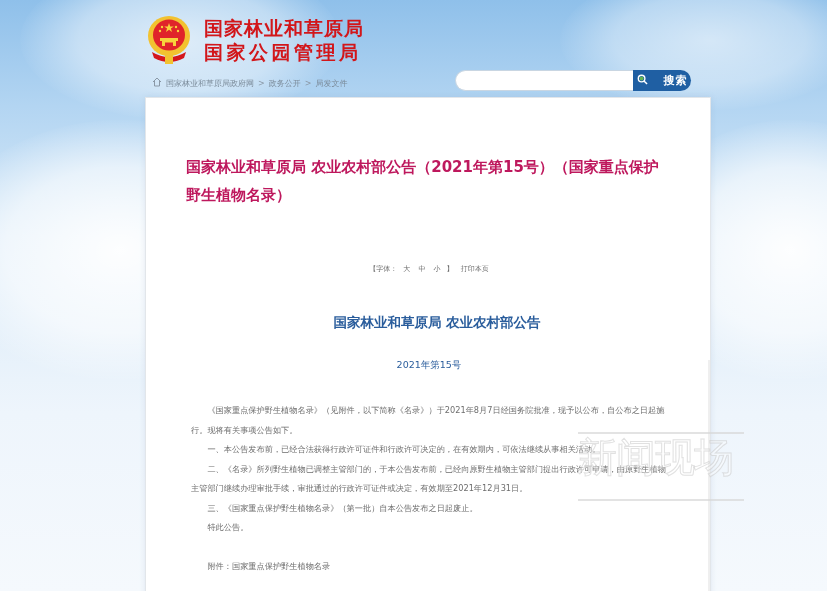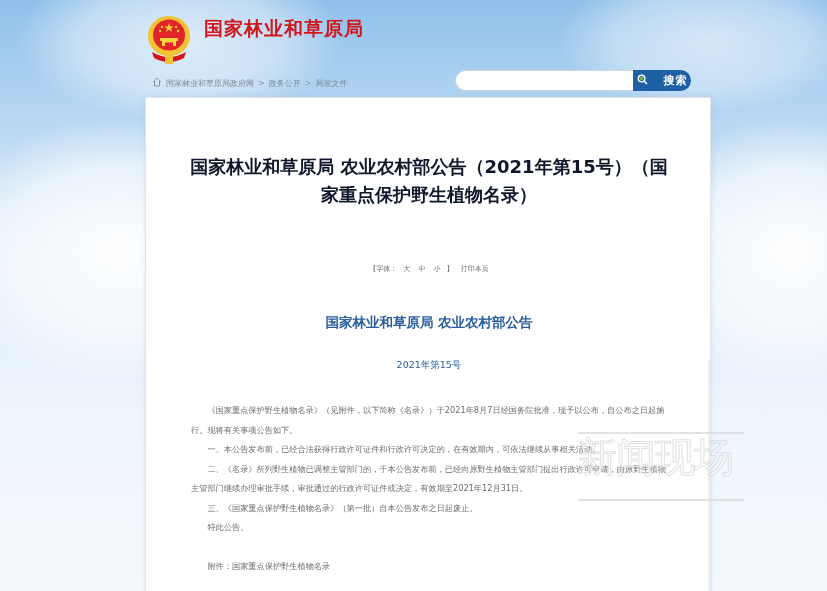--- a/index.html
+++ b/index.html
@@ -45,36 +45,36 @@
       font-size: 11px; font-weight: bold; cursor: pointer; letter-spacing: 1px;
     }
     .search-btn svg { width: 11px; height: 11px; }
     
     .panel {
       position: absolute; left: 145px; top: 97px; width: 566px; height: 500px;
       background: #fff; border: 1px solid #e2e6ea;
       box-shadow: 0 0 6px rgba(120,150,180,0.18);
     }
     .article-title {
-      position: absolute; left: 0; top: 55px; width: 566px; text-align: center;
-      color: #0f172a; font-size: 18px; line-height: 28px; padding: 0 40px;
+      position: absolute; left: 0; top: 55px; width: 566px; text-align: left;
+      color: #be185d; font-size: 15px; line-height: 28px; padding: 0 40px;
     }
     .meta {
       position: absolute; left: 0; top: 145px; width: 566px; text-align: center;
       font-size: 7px; color: #6a6a6a; white-space: nowrap;
     }
     .meta span { margin: 0 6px; }
     .meta2 {
       position: absolute; left: 0; top: 166px; width: 566px; text-align: center;
       font-size: 7px; color: #6a6a6a; white-space: nowrap;
     }
     .meta2 span { margin: 0 3px; }
     .meta2 .fs { cursor: pointer; }
     .sub-title {
-      position: absolute; left: 0; top: 216px; width: 566px; text-align: center;
+      position: absolute; left: 8px; top: 216px; width: 566px; text-align: center;
       color: #2a5d9c; font-size: 13.5px;
     }
     .issue-no {
       position: absolute; left: 0; top: 261px; width: 566px; text-align: center;
       color: #2a5d9c; font-size: 9.5px;
     }
     .body-text {
       position: absolute; left: 45px; top: 303px; width: 480px;
       font-size: 8.2px; color: #6e6e6e; line-height: 19.5px;
     }
@@ -113,20 +113,21 @@
     <circle cx="32" cy="17" r="1.2" fill="#f7d33c"></circle>
     <rect x="14" y="24" width="18" height="3" fill="#f7d33c"></rect>
     <rect x="16" y="27" width="14" height="5" fill="#f7d33c"></rect>
     <rect x="19" y="28.5" width="8" height="3.5" fill="#e0242a"></rect>
     <path d="M6 38 Q23 48 40 38 L38 44 Q23 52 8 44 Z" fill="#d4161c"></path>
     <rect x="19" y="41" width="8" height="9" fill="#f2c230"></rect>
   </svg>
 </div>
 <div class="site-title">
   <div>国家林业和草原局</div>
+  <div class="l2">国家公园管理局</div>
 </div>
 
 <div class="breadcrumb">
   <span>
     <svg class="home-icon" viewBox="0 0 10 10" width="10" height="10">
       <path d="M1 5 L5 1 L9 5 M2.5 4 V9 H7.5 V4" fill="none" stroke="#8a98a6" stroke-width="1"></path>
     </svg>
   </span>
   <span>国家林业和草原局政府网</span>
   <span class="sep">&gt;</span>

